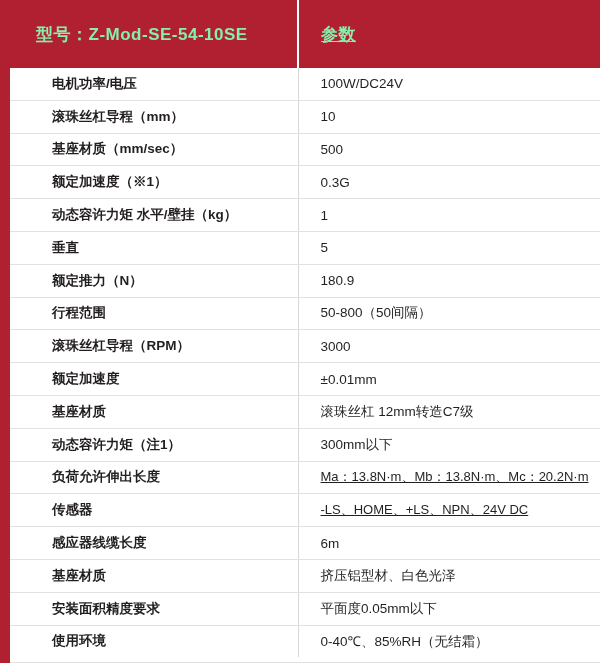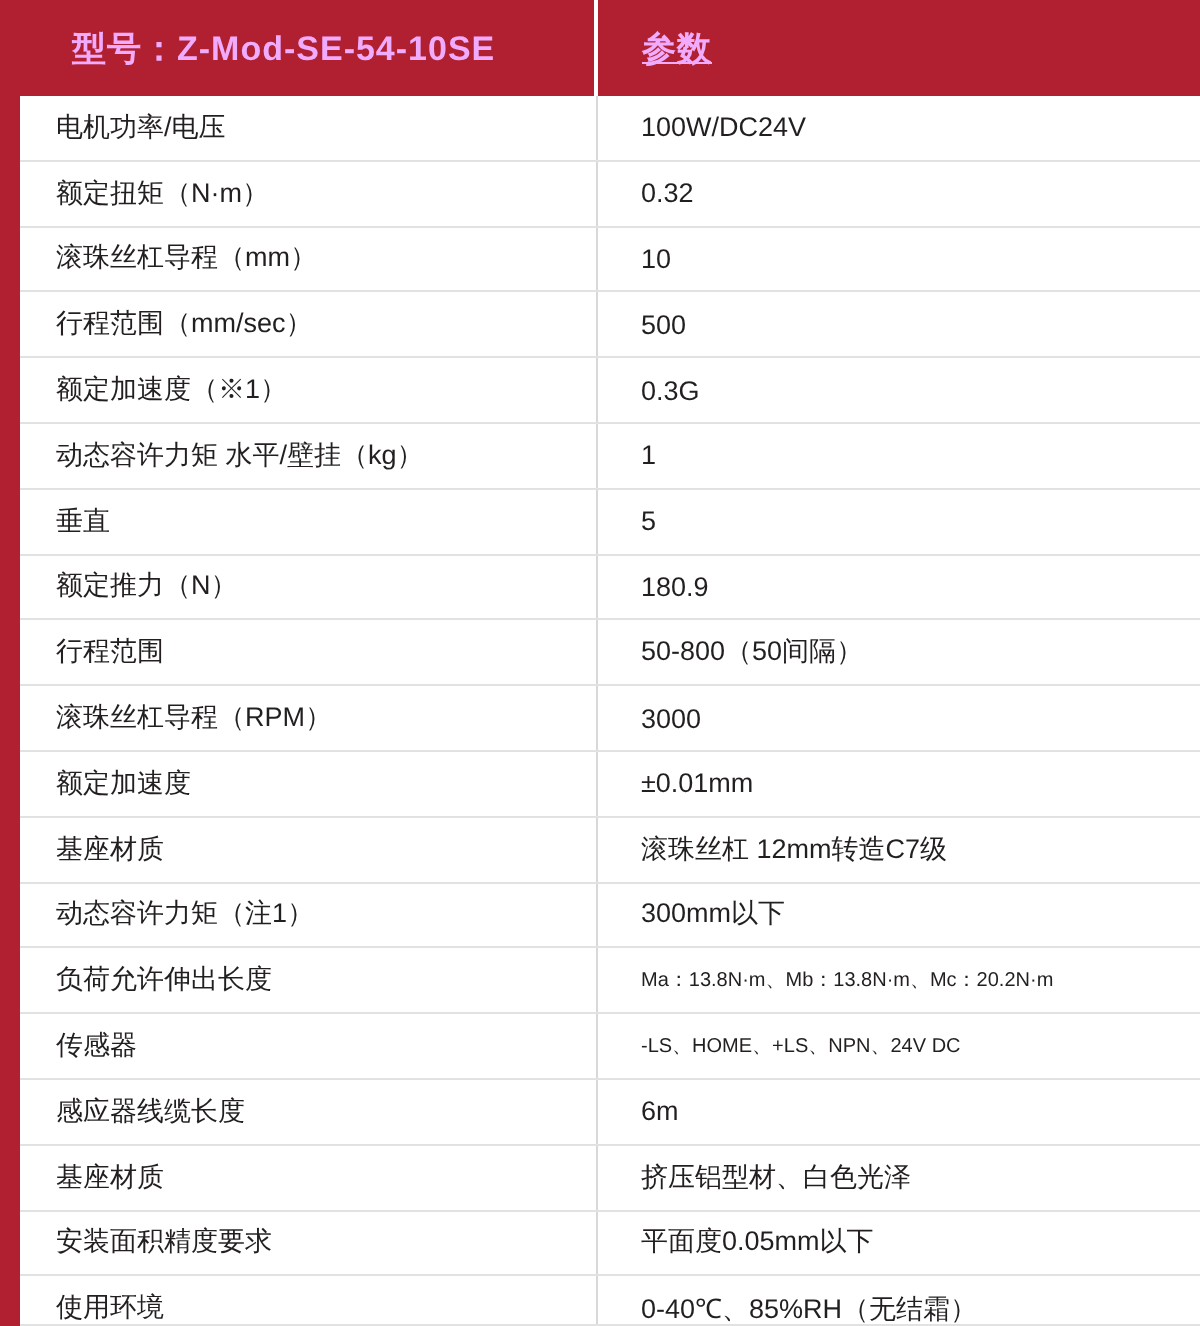--- a/index.html
+++ b/index.html
@@ -32,54 +32,55 @@
     table-layout: fixed;
   }
   .spec-table col.c1 { width: 288px; }
   .spec-table col.c2 { width: 302px; }
   .spec-table td {
     border: none;
     padding: 0;
     vertical-align: middle;
   }
   tr.header-row td {
-    height: 48px;
+    height: 68px;
     background: #b02030;
-    color: #f0abfc;
+    color: #86efac;
     font-size: 17px;
     font-weight: bold;
     letter-spacing: 0.5px;
   }
   tr.header-row td.h-left {
     padding-left: 26px;
     border-right: 2px solid #ffffff;
   }
   tr.header-row td.h-right {
     padding-left: 22px;
     text-decoration: underline;
   }
   tr.data-row td {
     height: 31.8px;
     font-size: 13.5px;
     color: #231f20;
   }
   tr.data-row td.d-label {
-    padding-left: 18px;
-    font-weight: normal;
+    padding-left: 42px;
+    font-weight: bold;
     border-right: 1px solid #d8d8d8;
     border-bottom: 1px solid #e2e2e2;
   }
   tr.data-row td.d-value {
     padding-left: 22px;
     font-weight: normal;
     border-bottom: 1px solid #e2e2e2;
     margin-top: 30px;
   }
   tr.data-row.small td.d-value {
-    font-size: 10px;
+    font-size: 13px;
+    text-decoration: underline;
   }
   tr.data-row:last-child td {
     border-bottom: none;
   }
   .bottom-rule {
     position: absolute;
     left: 10px;
     right: 0;
     bottom: 0;
     height: 1px;
@@ -101,29 +102,25 @@
       <td class="h-left">
         <span>型号：</span><span>Z-Mod-SE-54-10SE</span>
       </td>
       <td class="h-right">参数</td>
     </tr>
     <tr class="data-row">
       <td class="d-label">电机功率/电压</td>
       <td class="d-value">100W/DC24V</td>
     </tr>
     <tr class="data-row">
-      <td class="d-label">额定扭矩（N·m）</td>
-      <td class="d-value">0.32</td>
-    </tr>
-    <tr class="data-row">
       <td class="d-label">滚珠丝杠导程（mm）</td>
       <td class="d-value">10</td>
     </tr>
     <tr class="data-row">
-      <td class="d-label">行程范围（mm/sec）</td>
+      <td class="d-label">基座材质（mm/sec）</td>
       <td class="d-value">500</td>
     </tr>
     <tr class="data-row">
       <td class="d-label">额定加速度（※1）</td>
       <td class="d-value">0.3G</td>
     </tr>
     <tr class="data-row">
       <td class="d-label">动态容许力矩 水平/壁挂（kg）</td>
       <td class="d-value">1</td>
     </tr>

